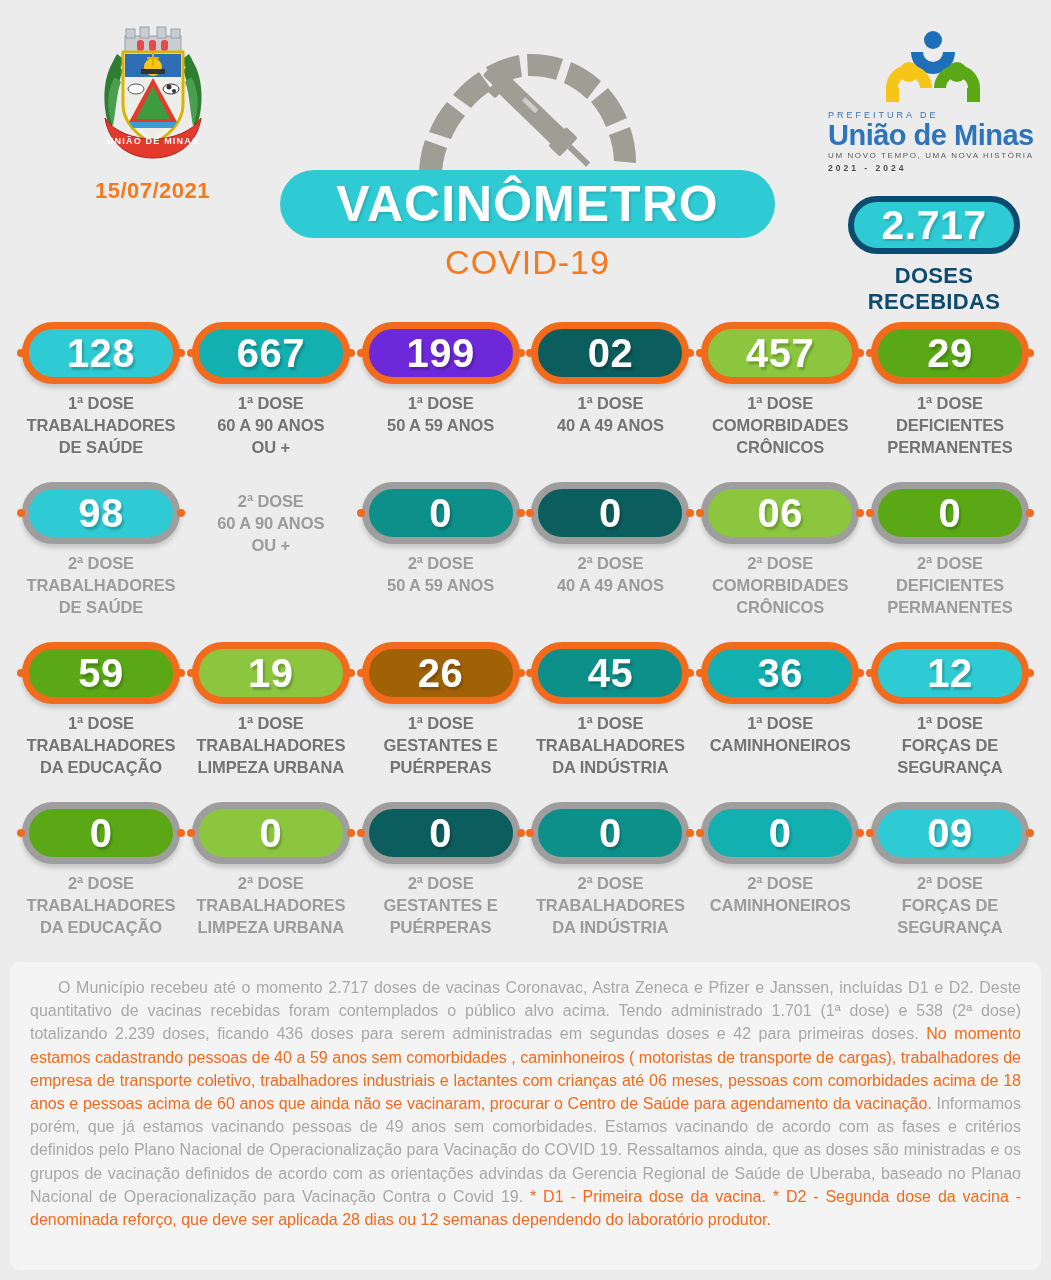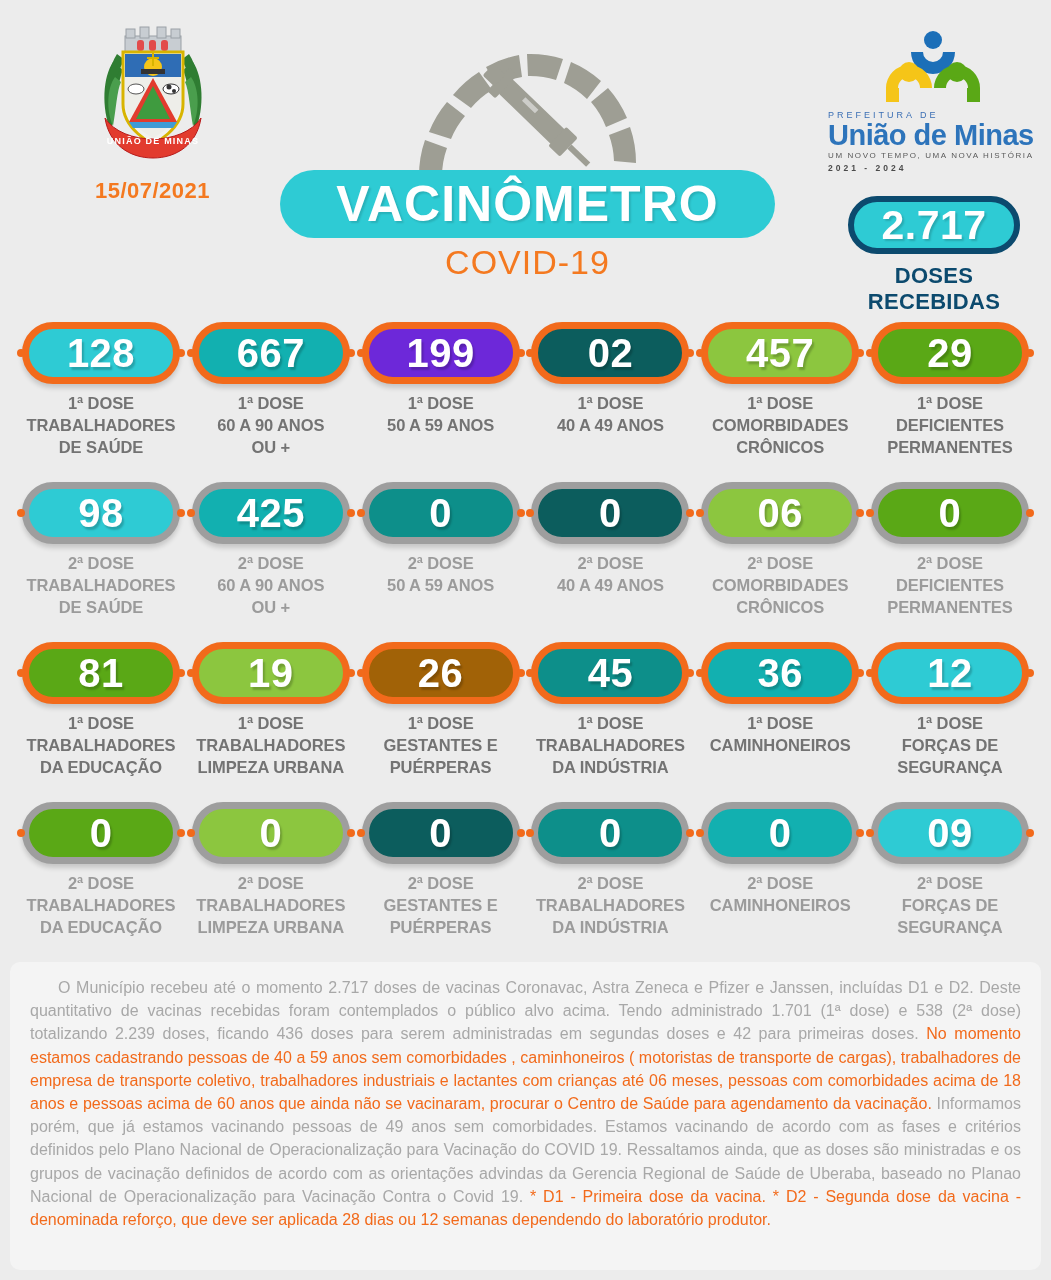--- a/index.html
+++ b/index.html
@@ -292,23 +292,20 @@
             <div class="pill d2" style="background: rgb(46, 203, 212); --dot: #f26a1b;">
               <span class="num">98</span>
             </div>
             <div class="cap d2">
               <div>2ª DOSE</div>
               <div>TRABALHADORES</div>
               <div>DE SAÚDE</div>
             </div>
           </div>
           <div class="card">
-            <div class="pill d2" style="background: rgb(18, 176, 176); --dot: #f26a1b;">
-              <span class="num">425</span>
-            </div>
             <div class="cap d2">
               <div>2ª DOSE</div>
               <div>60 A 90 ANOS</div>
               <div>OU +</div>
             </div>
           </div>
           <div class="card">
             <div class="pill d2" style="background: rgb(13, 143, 138); --dot: #f26a1b;">
               <span class="num">0</span>
             </div>
@@ -345,21 +342,21 @@
               <div>DEFICIENTES</div>
               <div>PERMANENTES</div>
             </div>
           </div>
         </div>
       </div>
       <div class="row">
         <div class="cards">
           <div class="card">
             <div class="pill d1" style="background: rgb(90, 168, 22);">
-              <span class="num">81</span>
+              <span class="num">59</span>
             </div>
             <div class="cap d1">
               <div>1ª DOSE</div>
               <div>TRABALHADORES</div>
               <div>DA EDUCAÇÃO</div>
             </div>
           </div>
           <div class="card">
             <div class="pill d1" style="background: rgb(140, 198, 63);">
               <span class="num">19</span>

